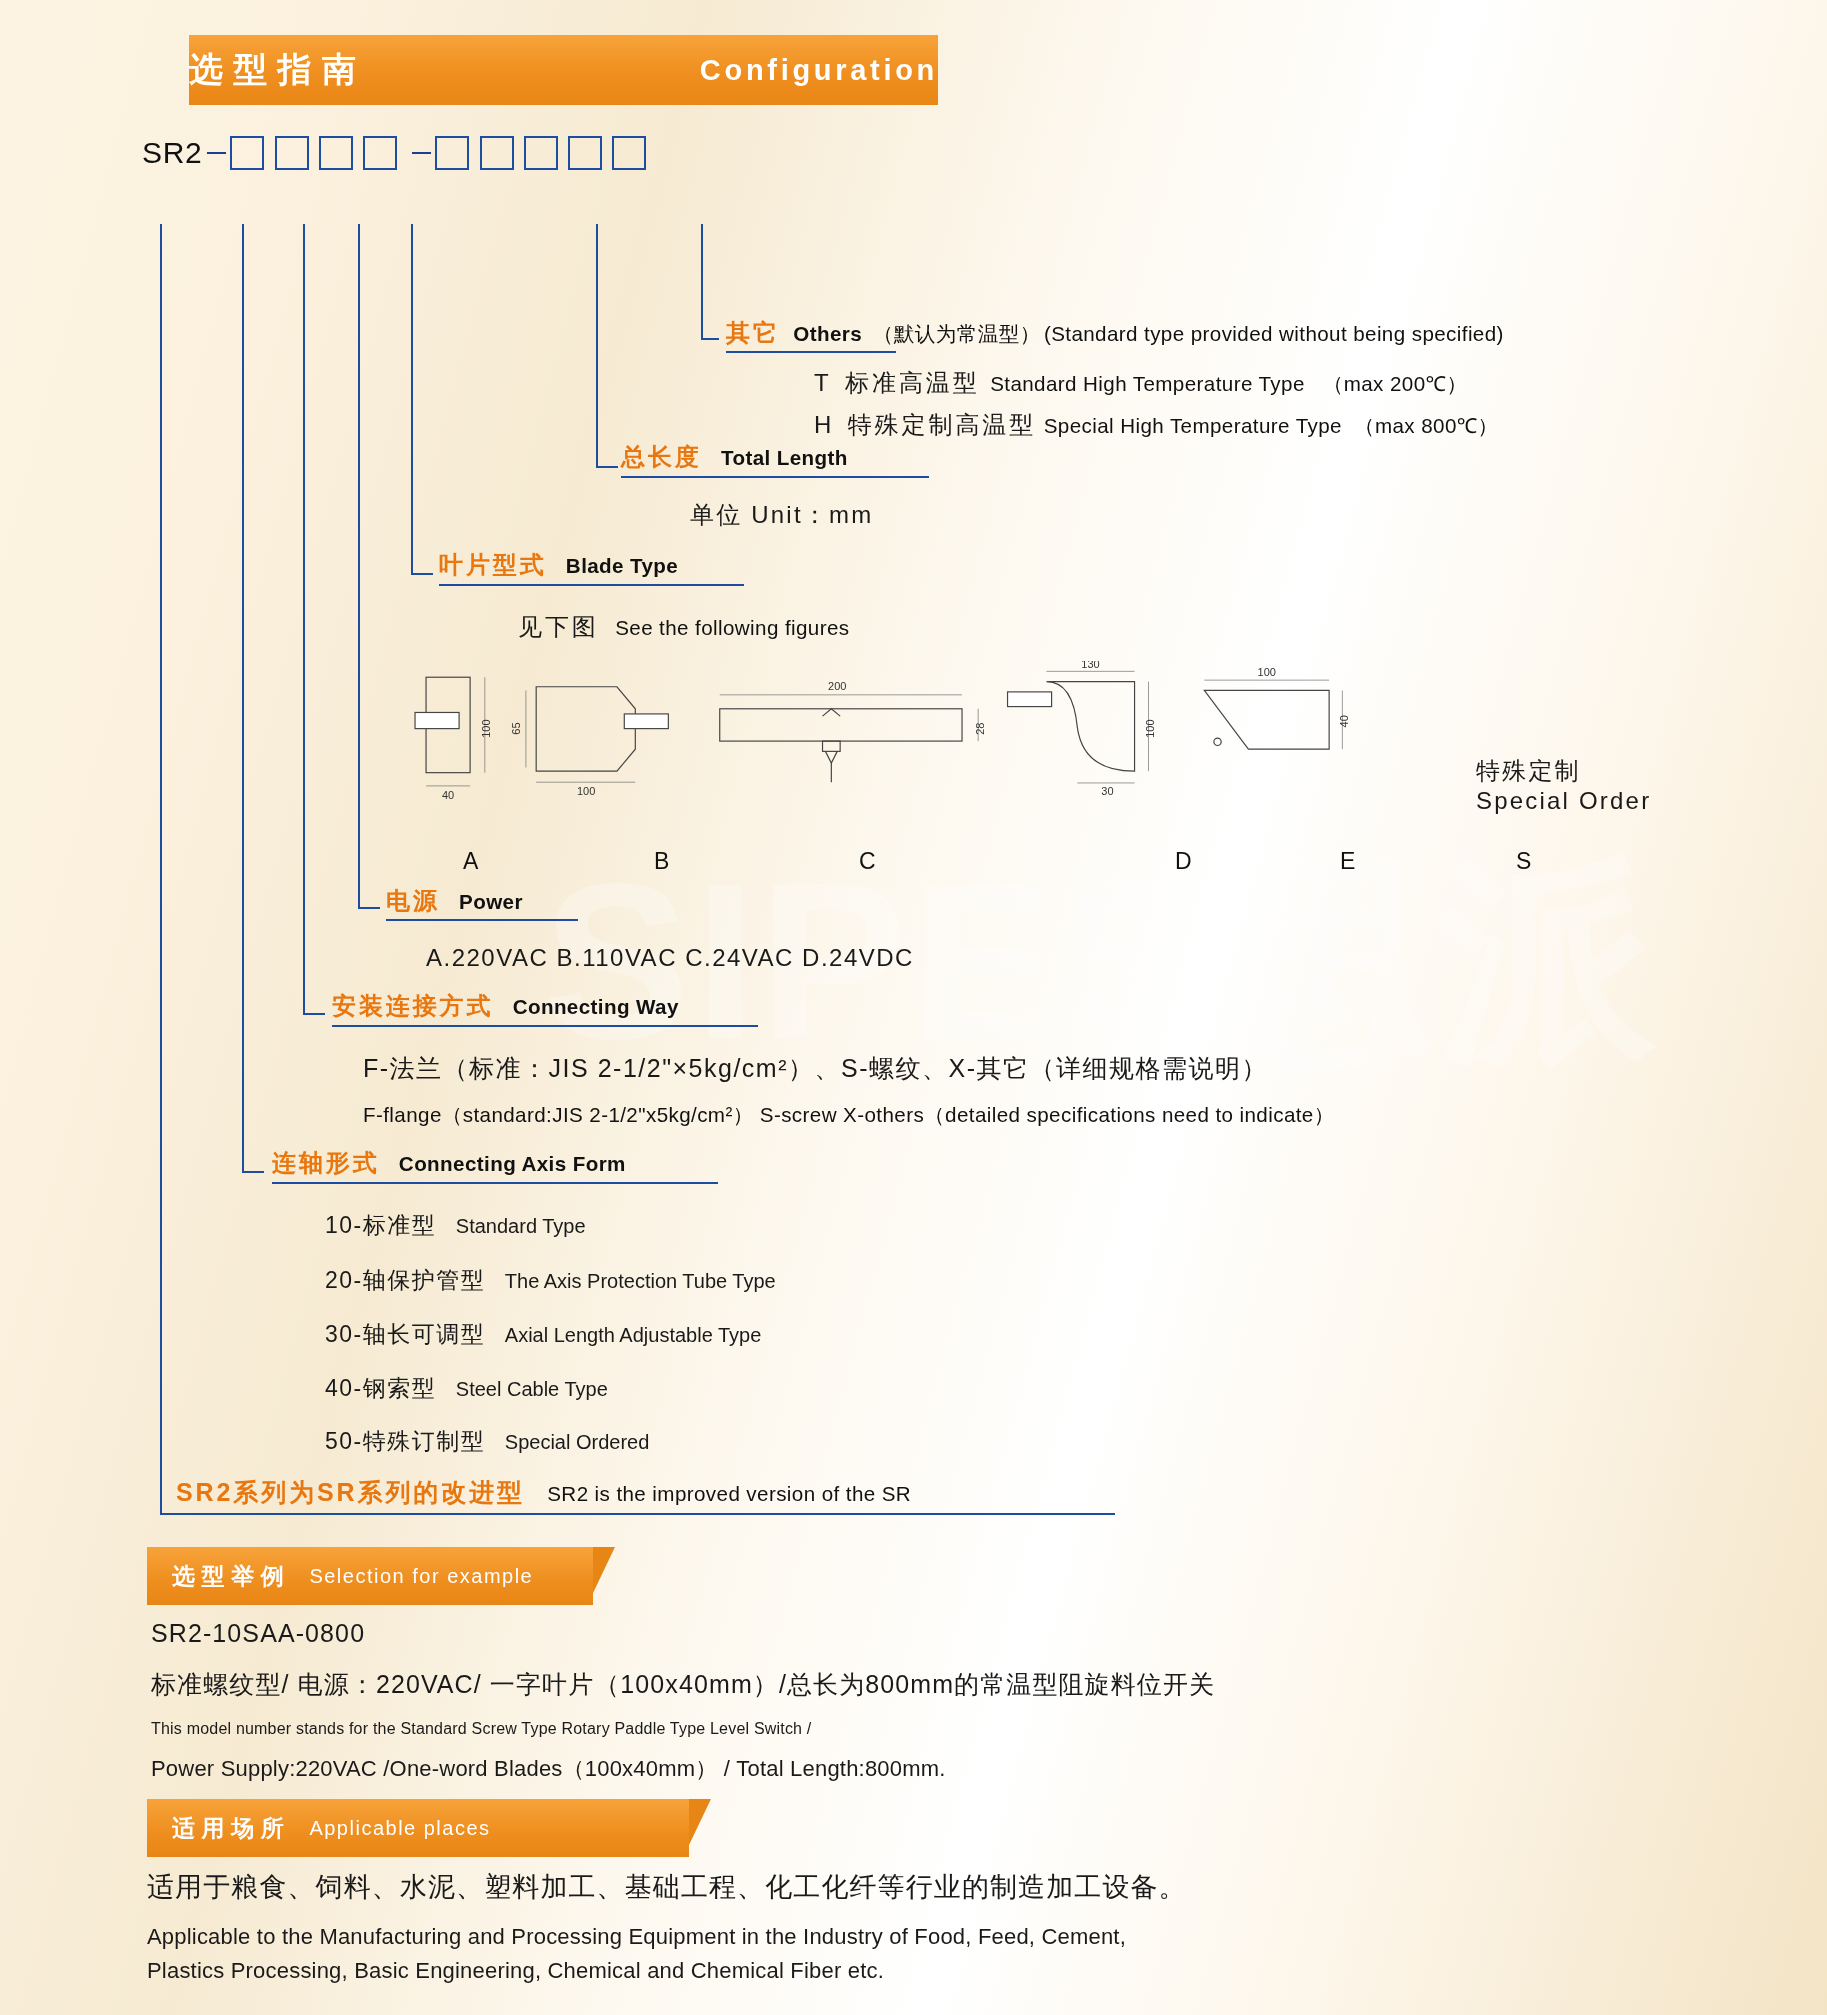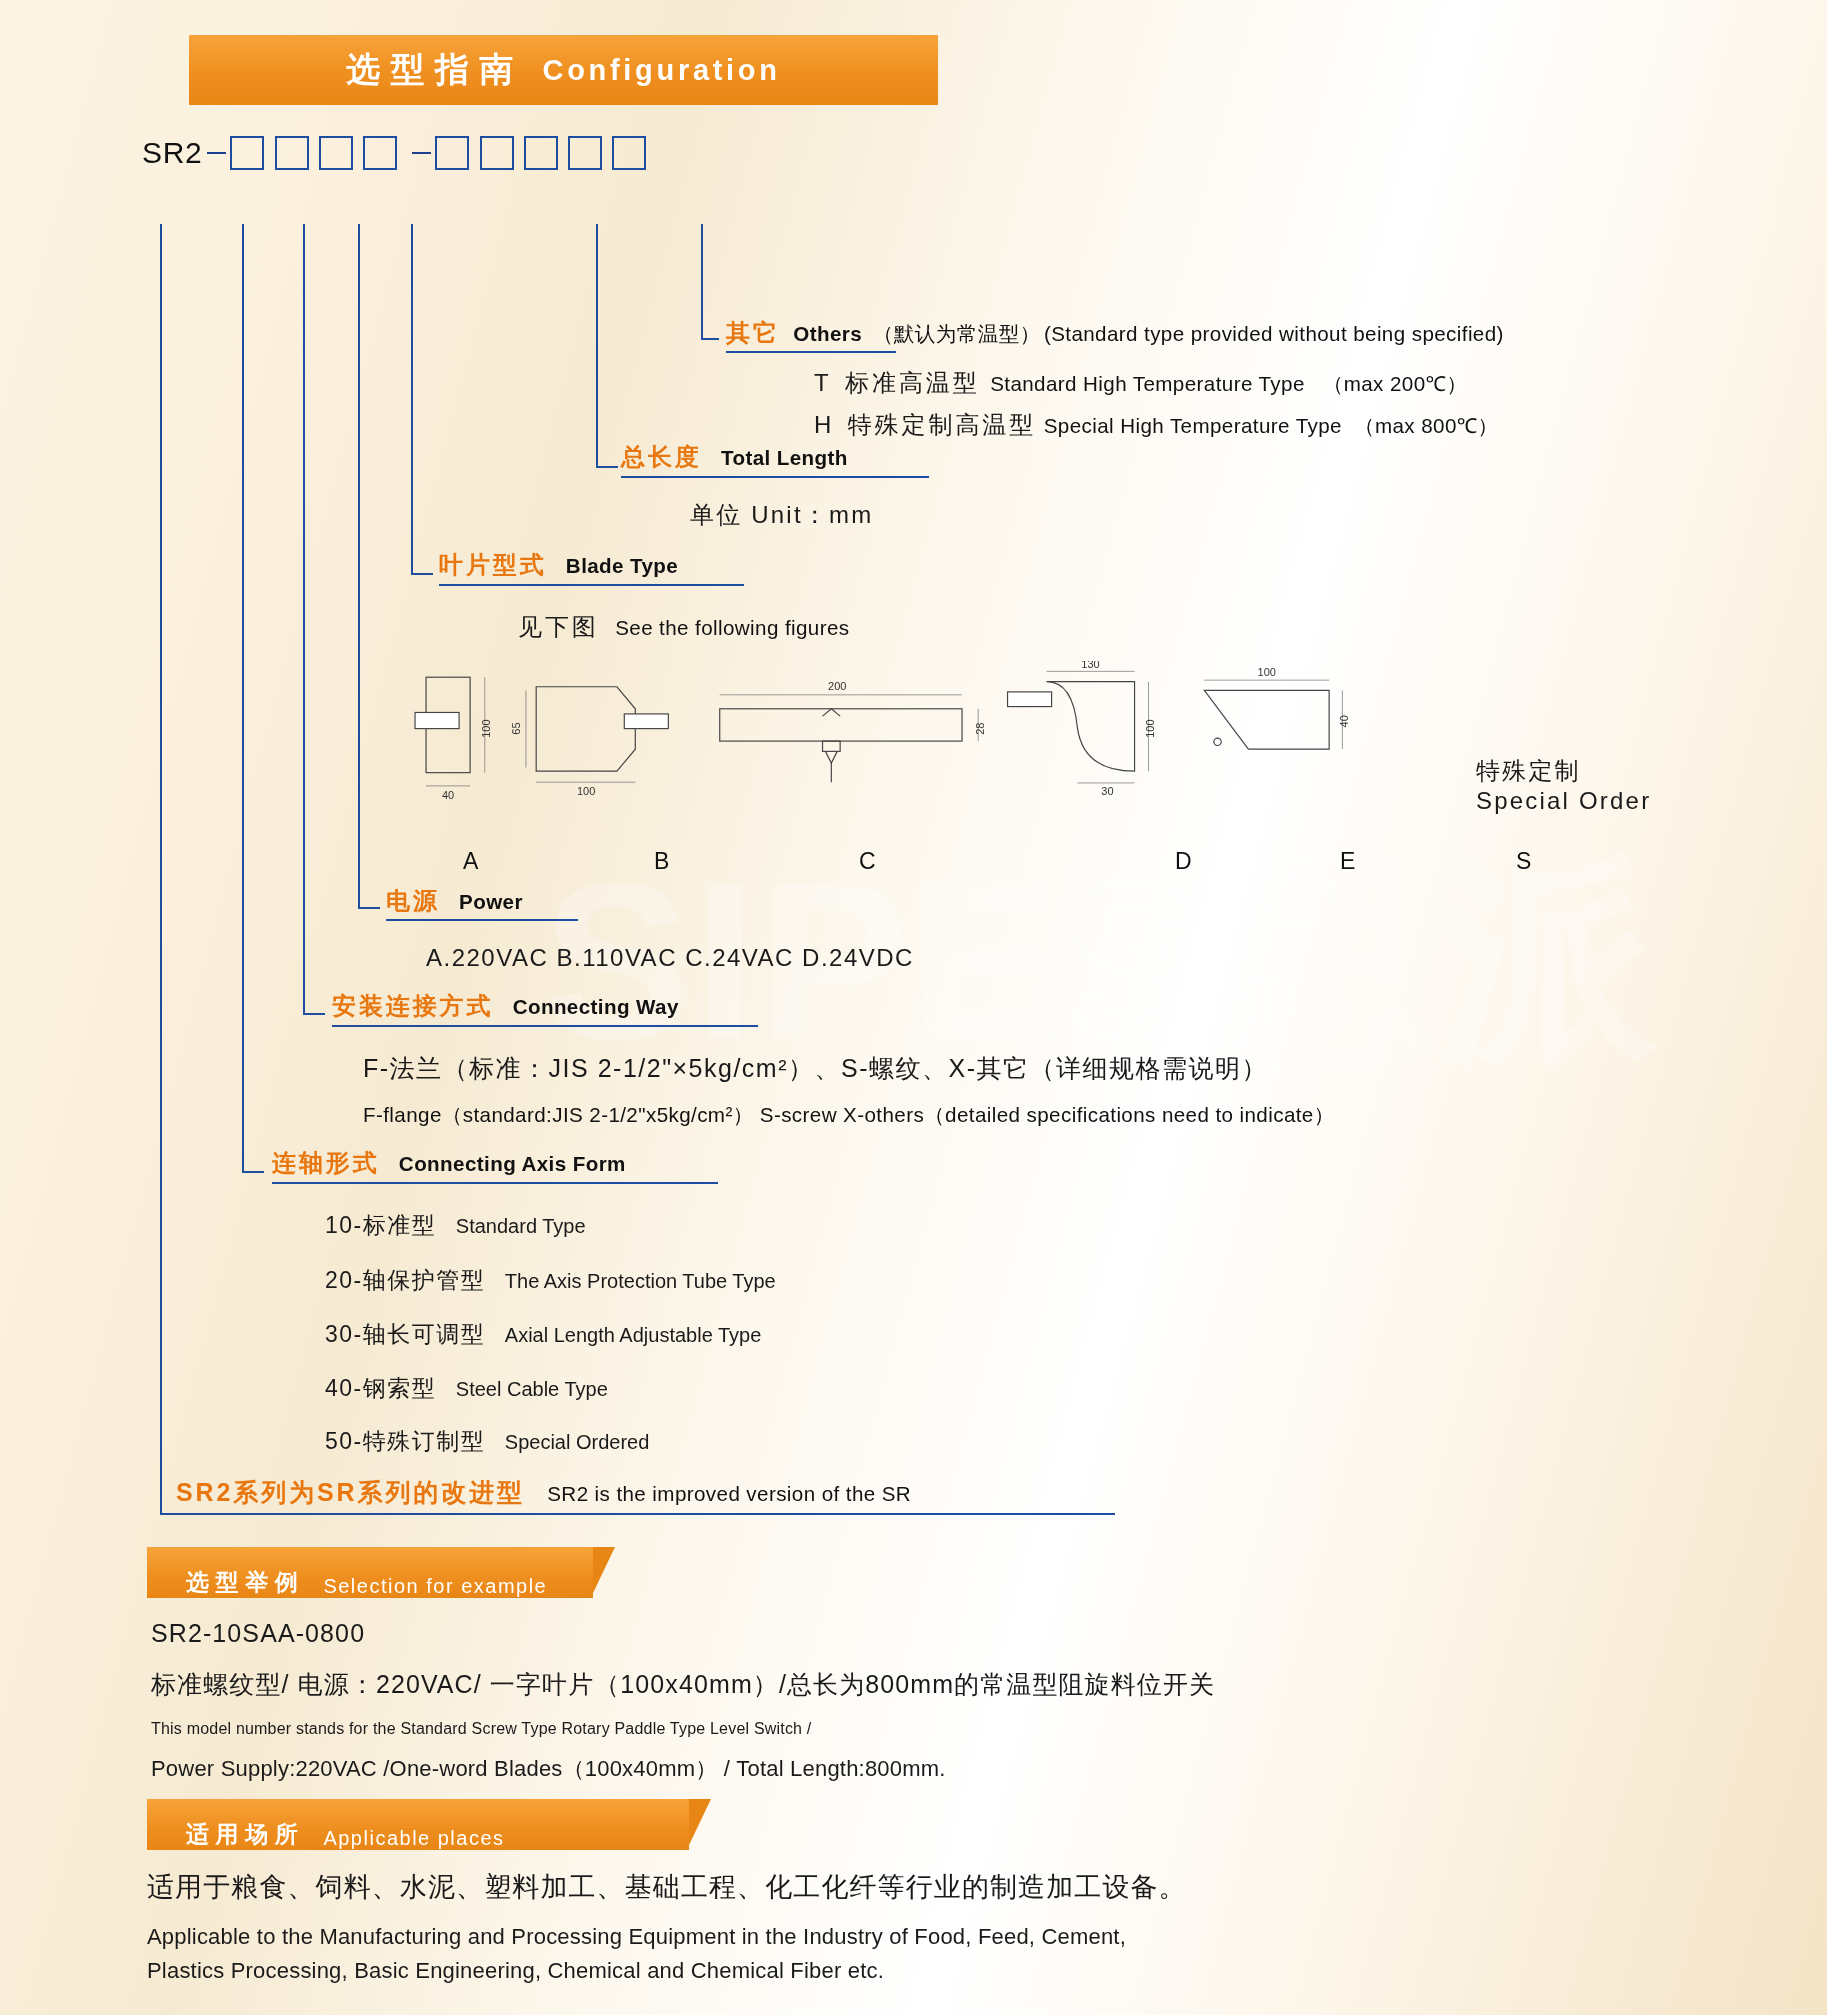--- a/index.html
+++ b/index.html
@@ -24,27 +24,27 @@
   }
 
   
   .banner{
     position:absolute;display:flex;align-items:center;
     background:linear-gradient(180deg,#f7a33a 0%,#ef8f1f 55%,#e98716 100%);
     color:#fff;
   }
   .banner .cn{font-size:34px;letter-spacing:10.3px;font-weight:bold;}
   .banner .en{font-size:29px;letter-spacing:3.7px;margin-left:19px;font-weight:bold;}
-  #header-banner{left:189px;top:35px;width:749px;height:70px;justify-content:center;}
+  #header-banner{left:189px;top:35px;width:749px;height:70px;justify-content:space-between;}
 
   
   .tab-banner{
-    position:absolute;height:51px;display:flex;align-items:flex-end;
+    position:absolute;height:58px;display:flex;align-items:center;
     background:linear-gradient(180deg,#f7a33a 0%,#ee8e1e 60%,#e88615 100%);
-    color:#fff;padding-left:39px;box-sizing:border-box;
+    color:#fff;padding-left:25px;box-sizing:border-box;
   }
   .tab-banner .cn{font-size:23px;letter-spacing:6.6px;font-weight:bold;}
   .tab-banner .en{font-size:20px;letter-spacing:1.5px;margin-left:19px;}
   .tab-banner:after{
     content:"";position:absolute;right:-22px;top:0;
     border-top:46px solid #e88615;border-right:22px solid transparent;
   }
 
   
   .code-row{position:absolute;display:flex;align-items:center;}

